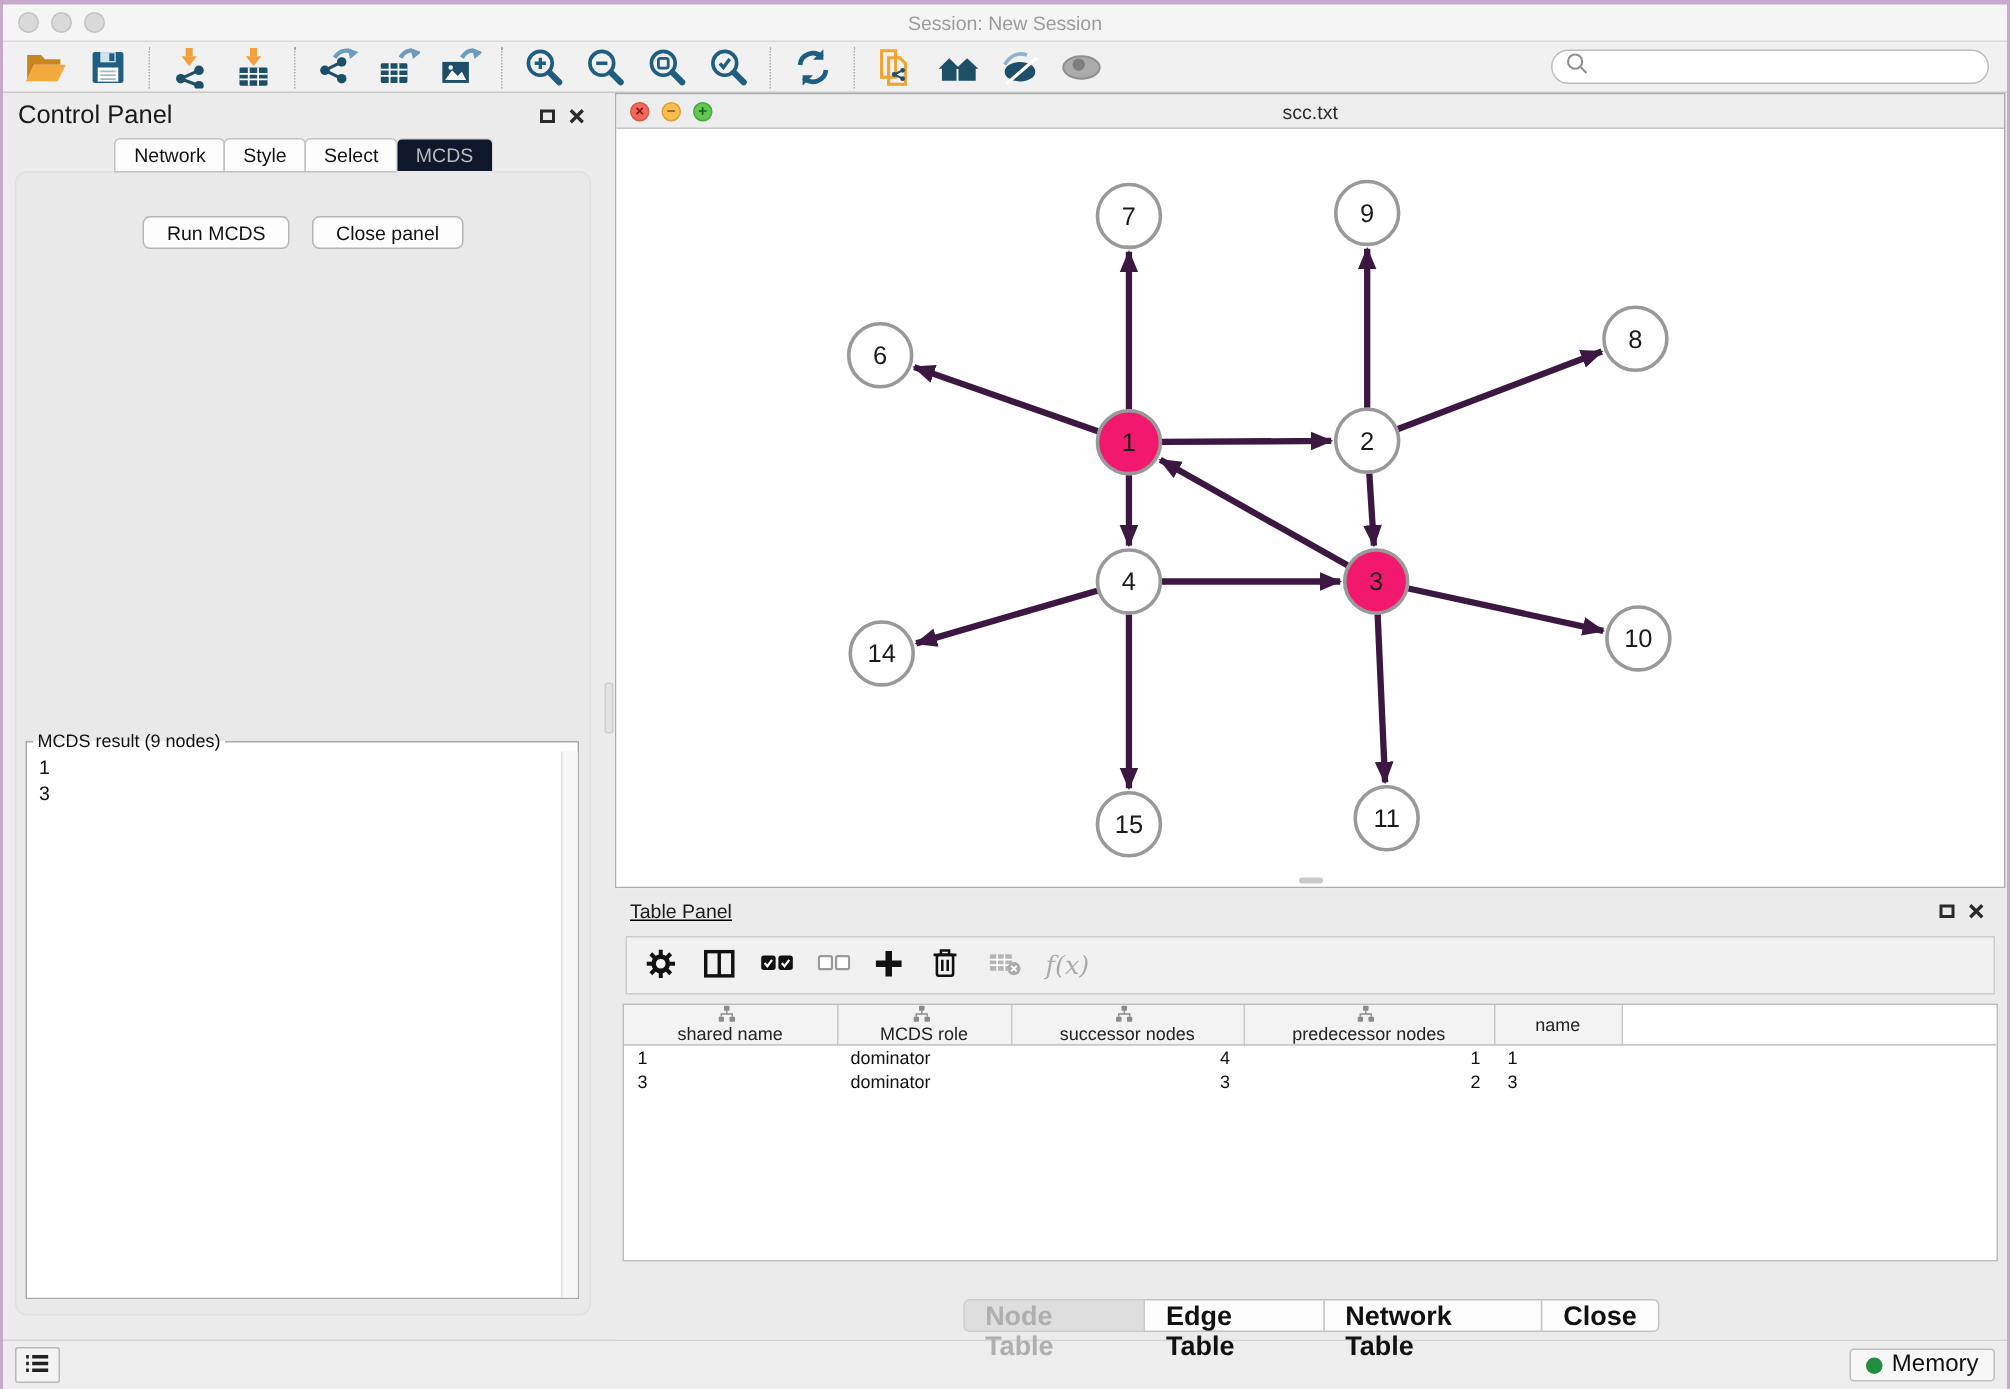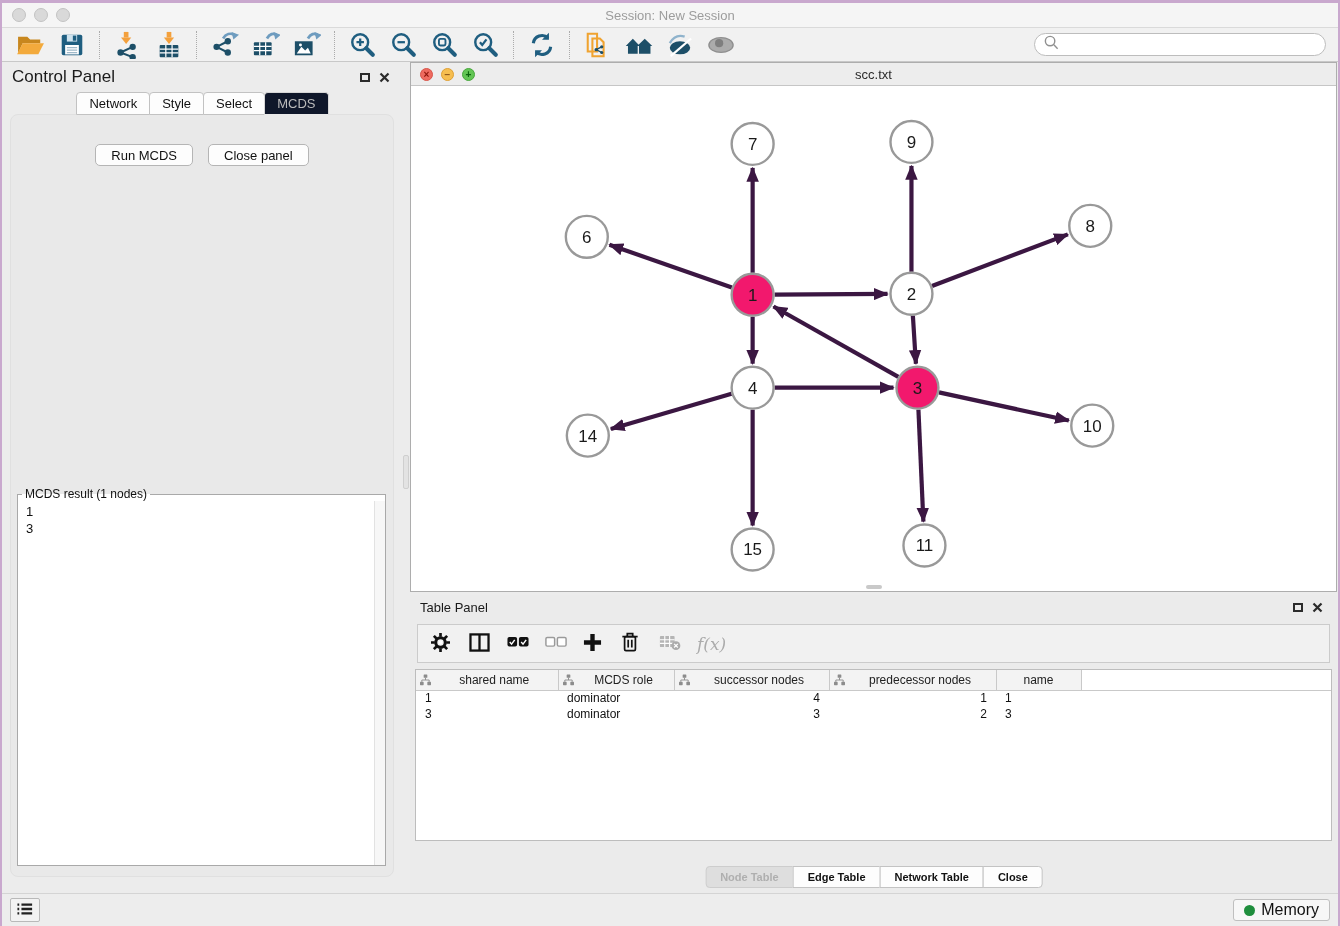--- a/index.html
+++ b/index.html
@@ -75,38 +75,38 @@
   .light { width:13px; height:13px; border-radius:50%; font-size:10px; line-height:11px; text-align:center; font-weight:bold; }
   .light.red { background:#EE6A5F; border:1px solid #D8554A; color:#8E150B; }
   .light.yellow { background:#F6BE50; border:1px solid #DFA033; color:#90591B; }
   .light.green { background:#62C554; border:1px solid #47A73C; color:#0B650D; }
   .nw-title { position:absolute; left:0; right:0; text-align:center; font-size:13px; color:#2A2A2A; }
   .canvas { flex:1; position:relative; background:#fff; }
   .canvas svg { display:block; }
   .hstub { position:absolute; bottom:2px; left:50%; margin-left:-8px; width:16px; height:4px; background:#C9C9C9; border-radius:2px; }
   
   .table-panel { margin-top:3px; flex:1; background:#EBEBEB; position:relative; min-height:0; }
-  .tp-header { height:25px; display:flex; align-items:center; padding:0 14px 0 10px; }
+  .tp-header { height:25px; display:flex; align-items:center; padding:0 14px 0 10px;text-decoration:underline; }
   .tp-title { font-size:13px; color:#1A1A1A; }
   .tp-toolbar { margin:4px 7px 0 7px; height:39px; background:#F1F1F1; border:1px solid #CBCBCB;
     display:flex; align-items:center; padding-left:13px; gap:10px; }
   .ttbtn { width:28px; height:30px; background:transparent; border:none; display:flex; align-items:center; cursor:pointer; }
   .ttbtn.disabled { cursor:default; }
   .fx { font-family:"DejaVu Serif", serif; font-style:italic; font-size:17px; color:#ABABAB; }
   .table-wrap { margin:6px 5px 0 5px; background:#fff; border:1px solid #BDBDBD; height:172px; overflow:hidden; }
   table.node-table { border-collapse:collapse; table-layout:fixed; width:100%; }
   table.node-table th { height:20px; background:#F3F3F3; border-right:1px solid #C9C9C9; border-bottom:1px solid #C9C9C9;
     font-size:12px; font-weight:normal; color:#222; padding:0 4px; }
-  table.node-table th .hwrap { display:flex; align-items:center; }
+  table.node-table th .hwrap { display:flex; align-items:center;flex-direction:column; }
   table.node-table th .hlabel { flex:1; text-align:center; }
   table.node-table th.filler { background:#fff; border-right:none; }
   table.node-table td { height:16px; font-size:12px; color:#111; padding:0 9px; white-space:nowrap; }
   
   .bt-tabs { position:absolute; bottom:5px; left:50%; transform:translateX(-50%); display:flex; }
-  .bt-tab { height:22px; line-height:20px; padding:0 14px; font-size:11px; font-weight:bold; color:#111;
+  .bt-tab { height:22px; line-height:20px; padding:0 14px; font-size:18px; font-weight:bold; color:#111;
     background:#FDFDFD; border:1px solid #C3C3C3; margin-right:-1px; cursor:pointer; }
   .bt-tab:first-child { border-radius:4px 0 0 4px; }
   .bt-tab:last-child { border-radius:0 4px 4px 0; }
   .bt-tab.sel { background:#DEDEDE; color:#AFAFAF; border-color:#CDCDCD; }
   
   .statusbar { height:33px; background:#EDEDED; border-top:1px solid #D4D4D4;
     display:flex; align-items:center; padding:0 8px; flex:0 0 auto; }
   .listbtn { width:30px; height:24px; background:#F3F3F3; border:1px solid #B9B9B9; border-radius:2px;
     display:flex; align-items:center; justify-content:center; cursor:pointer; }
   .membtn { margin-left:auto; height:22px; padding:0 10px; background:#F7F7F7; border:1px solid #BFBFBF;
@@ -327,21 +327,21 @@
           <div class="cp-tab">Style</div>
           <div class="cp-tab">Select</div>
           <div class="cp-tab sel">MCDS</div>
         </div>
       <div class="cp-body">
         <div class="btn-row">
           <button class="pbtn">Run MCDS</button>
           <button class="pbtn">Close panel</button>
         </div>
         <fieldset class="result">
-          <legend>MCDS result (1 nodes)</legend>
+          <legend>MCDS result (9 nodes)</legend>
           <div class="result-inner">
               <div>1</div>
               <div>3</div>
             </div>
           <div class="vtrack"></div>
         </fieldset>
       </div>
     </div>
 
     <div class="splitter">

